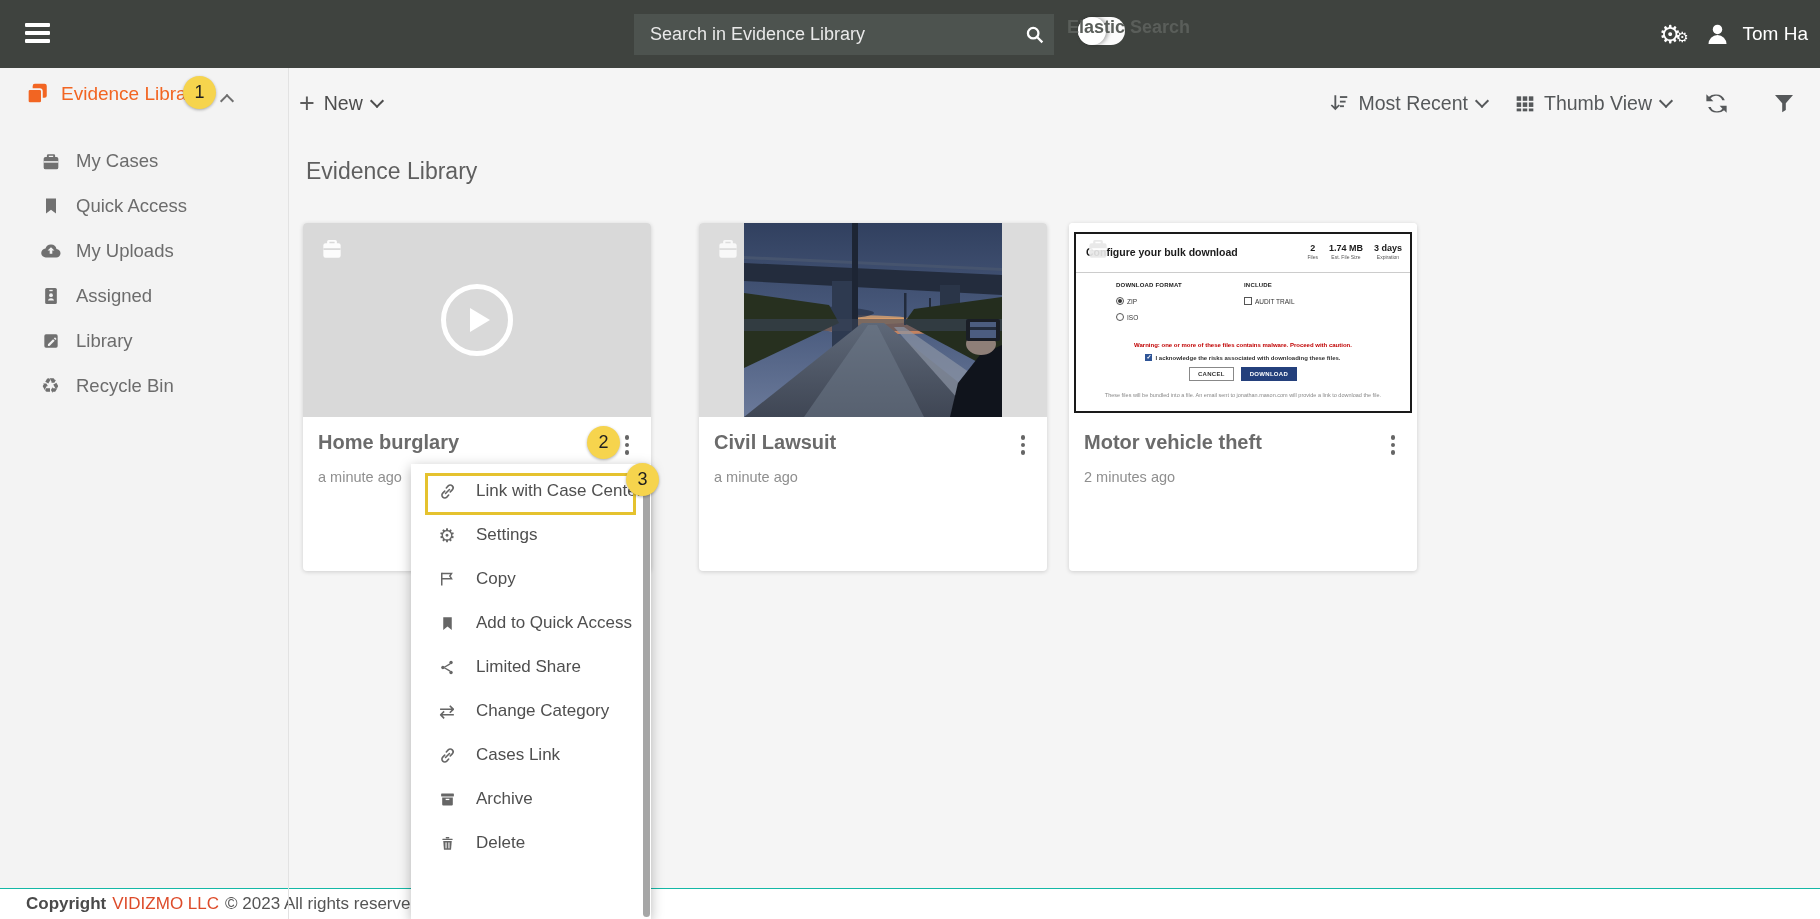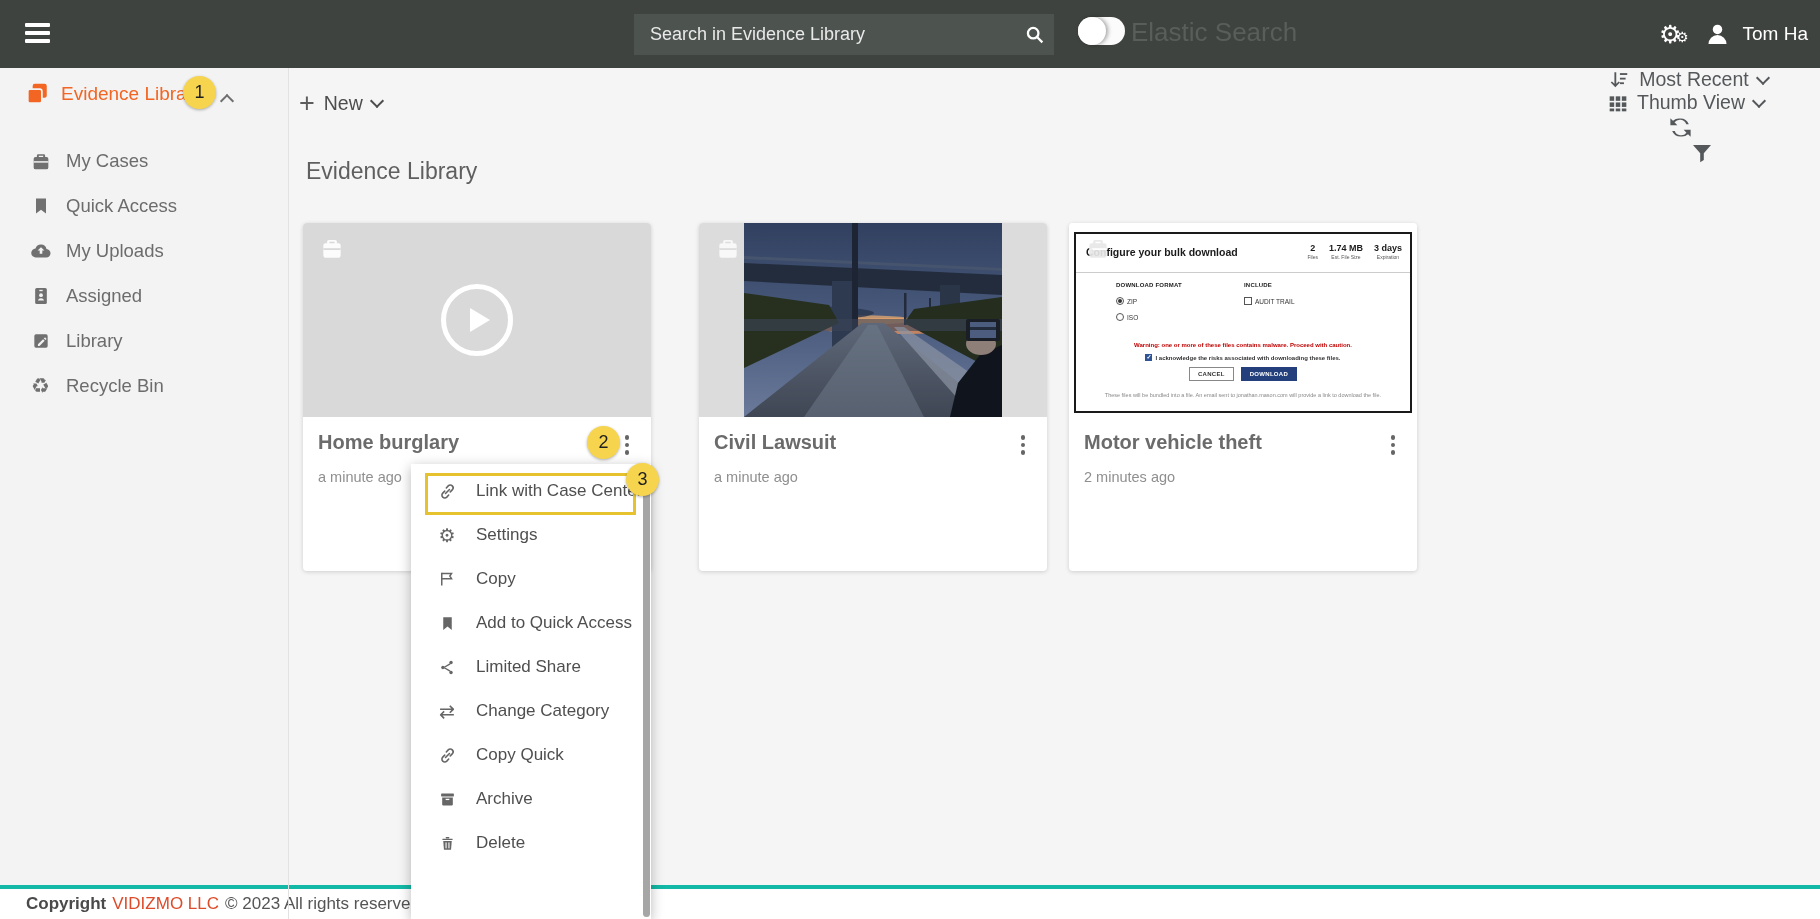--- a/index.html
+++ b/index.html
@@ -11,44 +11,44 @@
   .hamburger{position:absolute;left:25px;top:23px;width:25px;cursor:pointer;}
   .hamburger i{display:block;height:4px;background:#fff;border-radius:1px;margin-bottom:4px;}
   .search-wrap{position:absolute;left:634px;top:14px;width:420px;height:41px;display:flex;background:#4d534f;}
   .search-input{flex:1;background:transparent;border:none;outline:none;color:#f2f2f2;font-size:18px;
        padding:0 16px;font-family:"Liberation Sans",sans-serif;}
   .search-input::placeholder{color:#e9e9e9;opacity:1;}
   .search-btn{width:40px;display:flex;align-items:center;justify-content:center;cursor:pointer;}
   .toggle{position:absolute;left:1078px;top:17px;width:47px;height:28px;background:#fbfbfb;border-radius:14px;cursor:pointer;}
   .knob{position:absolute;left:0;top:0;width:28px;height:28px;border-radius:50%;background:#fff;
        box-shadow:2px 0 4px rgba(0,0,0,.35);}
-  .toggle-label{position:absolute;left:1131px;top:17px;font-size:26px;font-weight:400;color:#5a5e5a;}
+  .toggle-label{position:absolute;left:1067px;top:17px;font-size:18px;font-weight:700;color:#5a5e5a;}
   .top-right{position:absolute;right:0;top:0;height:68px;display:flex;align-items:center;}
   .gears{position:relative;color:#fff;font-size:25px;line-height:25px;cursor:pointer;}
   .gears .small-gear{position:absolute;font-size:14px;right:-7px;bottom:-3px;}
   .user-btn{display:flex;align-items:center;margin-left:22px;cursor:pointer;}
   .user-name{color:#fff;font-size:19px;margin-left:12px;padding-right:12px;white-space:nowrap;}
   
   .sidebar{position:absolute;top:68px;left:0;width:288px;bottom:31px;background:#f3f3f3;}
   .vdivider{position:absolute;left:288px;top:68px;bottom:0;width:1px;background:#e2e2e2;z-index:26;}
   .sb-header{position:absolute;top:0;left:0;right:0;height:52px;display:flex;align-items:center;
        padding-left:24px;cursor:pointer;}
   .sb-header-label{margin-left:11px;font-size:19px;color:#F26522;}
   .sb-caret{position:absolute;right:56px;top:24px;color:#6f6f6f;}
   .sb-items{position:absolute;top:70px;left:0;right:0;}
-  .sb-item{height:45px;display:flex;align-items:center;padding-left:28px;cursor:pointer;}
+  .sb-item{height:45px;display:flex;align-items:center;padding-left:38px;cursor:pointer;}
   .sb-icon{width:25px;display:flex;justify-content:center;color:#707070;}
   .sb-label{margin-left:13px;font-size:18.5px;color:#6c6c6c;}
   .glyph-icon{font-size:21px;line-height:21px;color:#707070;}
   
   .mtoolbar{position:absolute;left:288px;right:0;top:68px;height:70px;}
   .new-btn{position:absolute;left:11px;top:0;height:70px;display:flex;align-items:center;gap:9px;
        font-size:19.5px;color:#4d4d4d;cursor:pointer;}
   .plus{font-size:27px;color:#5c5c5c;font-weight:400;line-height:27px;}
-  .right-tools{position:absolute;right:24px;top:0;height:70px;display:flex;align-items:center;color:#55585a;font-size:19.5px;flex-direction:column;}
+  .right-tools{position:absolute;right:24px;top:0;height:70px;display:flex;align-items:center;color:#55585a;font-size:19.5px;}
   .tool{display:flex;align-items:center;gap:9px;cursor:pointer;}
   .chev{display:inline-block;width:8px;height:8px;border-right:2.2px solid currentColor;
        border-bottom:2.2px solid currentColor;transform:rotate(45deg);margin-top:-4px;}
   .chev.up{transform:rotate(-135deg);margin-top:4px;}
   
   .page-title{position:absolute;left:306px;top:158px;font-size:23px;color:#5f5f5f;}
   .card{position:absolute;top:223px;width:348px;height:348px;background:#fff;border-radius:4px;
        box-shadow:0 1px 4px rgba(0,0,0,.16);cursor:pointer;}
   .thumb{position:relative;height:194px;border-radius:4px 4px 0 0;overflow:hidden;background:#d9d9d9;}
   .thumb.white{background:#fff;}
@@ -94,21 +94,21 @@
   .mi-glyph{font-size:19px;line-height:19px;color:#666;}
   .mi-label{margin-left:17px;font-size:17px;color:#4f4f4f;white-space:nowrap;}
   .highlight-box{position:absolute;left:14px;top:9px;width:205px;height:36px;border:3px solid #E5C22E;
        z-index:5;pointer-events:none;}
   .menu-scrollbar{position:absolute;right:1px;top:6px;bottom:2px;width:7px;background:#a6a6a6;border-radius:4px;cursor:pointer;}
   
   .step-badge{position:absolute;width:33px;height:33px;border-radius:50%;background:#F6D44D;color:#1f1f1f;
        font-size:18px;display:flex;align-items:center;justify-content:center;z-index:60;
        box-shadow:0 1px 3px rgba(0,0,0,.3);}
   
-  .footer{position:absolute;left:0;right:0;bottom:0;height:30px;background:#fff;border-top:4px solid #14b8a6;
+  .footer{position:absolute;left:0;right:0;bottom:0;height:30px;background:#fff;border-top:1px solid #14b8a6;
        z-index:10;display:flex;align-items:center;padding-left:26px;font-size:17px;color:#555;white-space:nowrap;}
   .f-bold{font-weight:700;color:#4a4a4a;}
   .f-brand{color:#DD4B2A;margin:0 6px;cursor:pointer;}
 </style>
 </head>
 <body>
 
 <div class="topbar">
   <div class="hamburger">
       <i></i>
@@ -464,21 +464,21 @@
       <span class="mi-label">Change Category</span>
     </div>
     <div class="menu-item">
       <span class="mi-icon">
         <svg width="19" height="19" viewBox="0 0 24 24" fill="none" stroke="#666" stroke-width="2" stroke-linecap="round">
           <path d="M9.5 14.5l5-5"></path>
             <path d="M8.5 11.5L6 14a3.6 3.6 0 0 0 5.1 5.1L13.5 16.5"></path>
             <path d="M15.5 12.5L18 10a3.6 3.6 0 0 0-5.1-5.1L10.5 7.5"></path>
         </svg>
       </span>
-      <span class="mi-label">Copy Quick</span>
+      <span class="mi-label">Cases Link</span>
     </div>
     <div class="menu-item">
       <span class="mi-icon">
         <svg width="17" height="17" viewBox="0 0 24 24" fill="#666">
           <rect x="3" y="3.5" width="18" height="4.2" rx=".6"></rect>
           <path d="M4.5 9h15v10a1.6 1.6 0 0 1-1.6 1.6H6.1A1.6 1.6 0 0 1 4.5 19z"></path>
           <rect x="9.4" y="11" width="5.2" height="1.8" fill="#fff"></rect>
         </svg>
       </span>
       <span class="mi-label">Archive</span>

